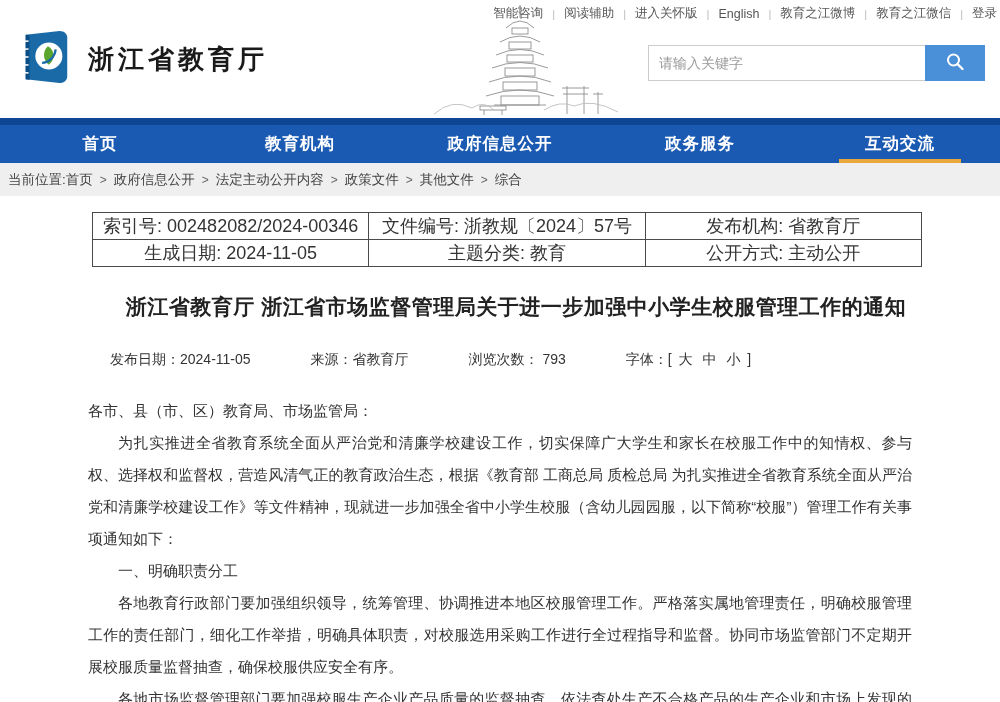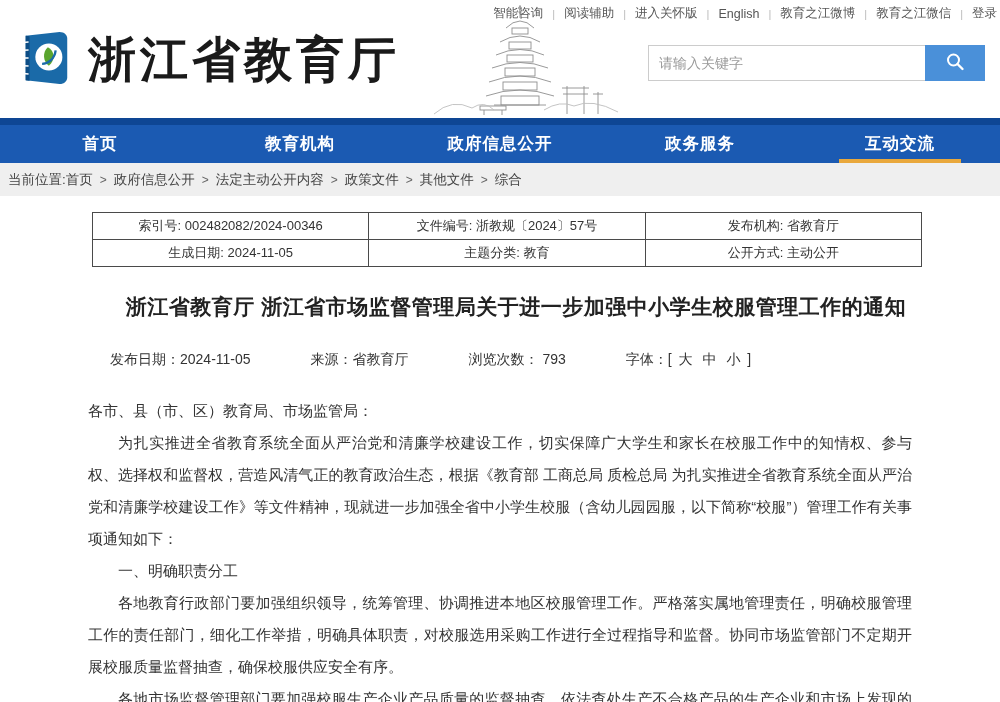--- a/index.html
+++ b/index.html
@@ -9,21 +9,21 @@
   
   .header { position:relative; width:1000px; height:118px; background:#fff; }
   .topbar { position:absolute; top:5px; right:3px; font-size:12.5px; color:#555;
     display:flex; align-items:center; white-space:nowrap; }
   .topbar a { color:#555; text-decoration:none; cursor:pointer; }
   .topbar .sep { color:#bbb; margin:0 9px; font-size:11px; }
 
   .logo { position:absolute; left:16px; top:28px; display:flex; align-items:center; cursor:pointer; }
   .logo svg { width:58px; height:58px; }
   .logo .site-name { margin-left:14px; font-family:"DejaVu Serif","Liberation Serif",serif;
-    font-weight:bold; font-size:48px; color:#1a1a1a; letter-spacing:4px; }
+    font-weight:bold; font-size:26px; color:#1a1a1a; letter-spacing:4px; }
 
   .pagoda { position:absolute; left:432px; top:2px; width:190px; height:116px; }
   .pagoda svg { width:100%; height:100%; }
 
   .searchbox { position:absolute; right:15px; top:45px; width:337px; height:40px; display:flex; }
   .searchbox input { flex:1; height:36px; border:1px solid #ccc; border-right:none;
     padding:0 10px; font-size:14px; color:#333; outline:none; }
   .searchbox input::placeholder { color:#999; }
   .search-btn { width:60px; height:36px; background:#4a90d9; border:none; cursor:pointer;
     display:flex; align-items:center; justify-content:center; }
@@ -39,21 +39,21 @@
   
   .breadcrumb { width:1000px; height:33px; background:#efefef; display:flex; align-items:center;
     padding-left:8px; font-size:13.5px; color:#444; }
   .breadcrumb a { color:#444; text-decoration:none; cursor:pointer; }
   .breadcrumb .bsep { margin:0 7px; color:#666; font-size:12px; }
 
   
   .content { width:1000px; background:#fff; }
   .doc-table { width:830px; margin:16px auto 0 92px; border-collapse:collapse; }
   .doc-table td { border:1px solid #4a4a4a; height:27px; text-align:center;
-    font-size:13px; color:#333; width:252px; }
+    font-size:18px; color:#333; width:252px; }
   .doc-table .kv span { white-space:nowrap; }
 
   .article-title { margin-top:26px; text-align:center; font-size:21px; font-weight:bold;
     color:#222; letter-spacing:0.5px;margin-left:32px; }
 
   .article-meta { margin:30px 0 0 110px; display:flex; font-size:14px; color:#333; }
   .article-meta .m { margin-right:60px; white-space:nowrap; }
   .article-meta .fontsize a { color:#333; text-decoration:none; cursor:pointer; margin:0 3px; }
 
   .article-body { margin:26px 88px 0 88px; font-size:15px; color:#333;

